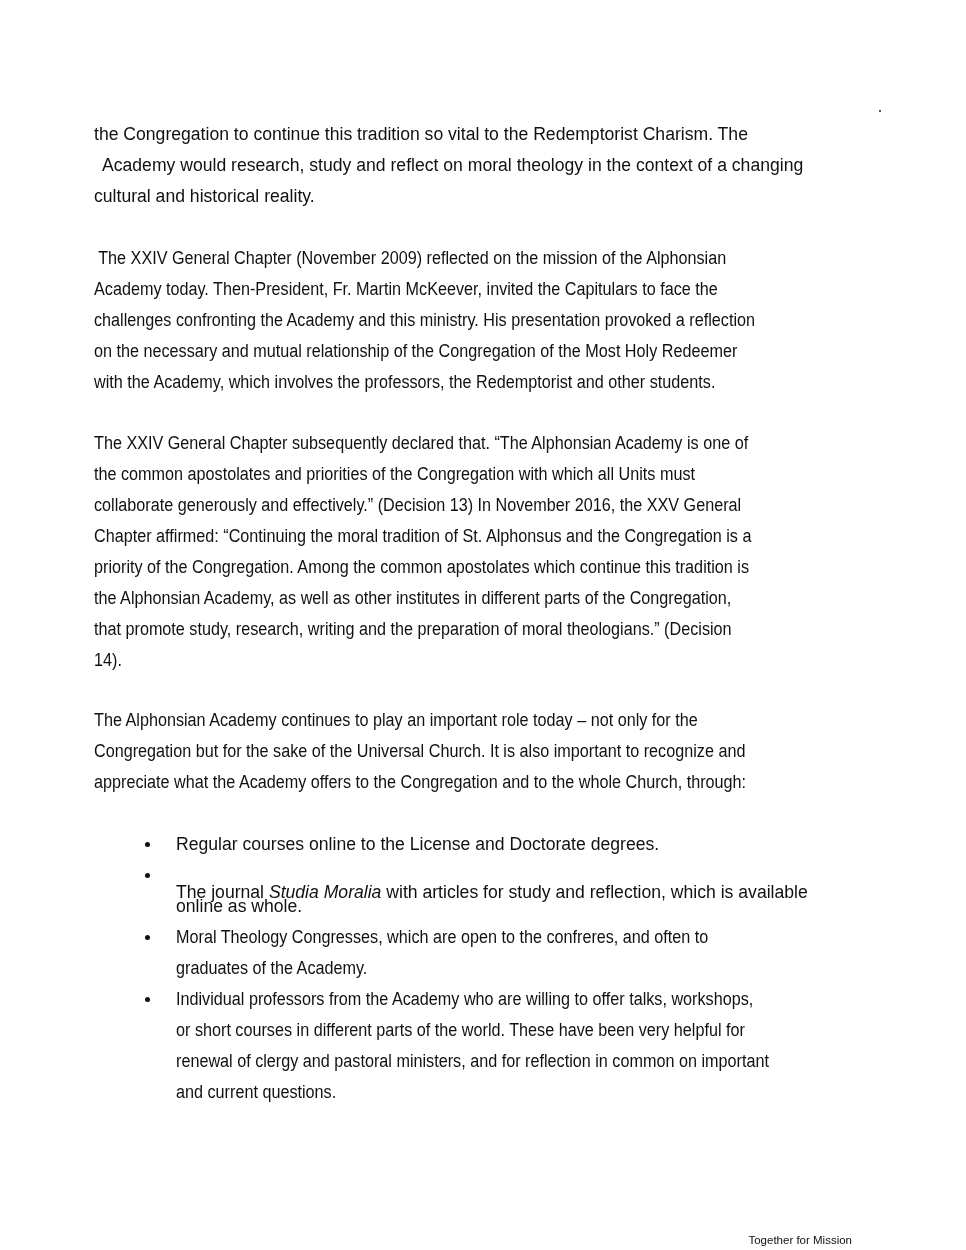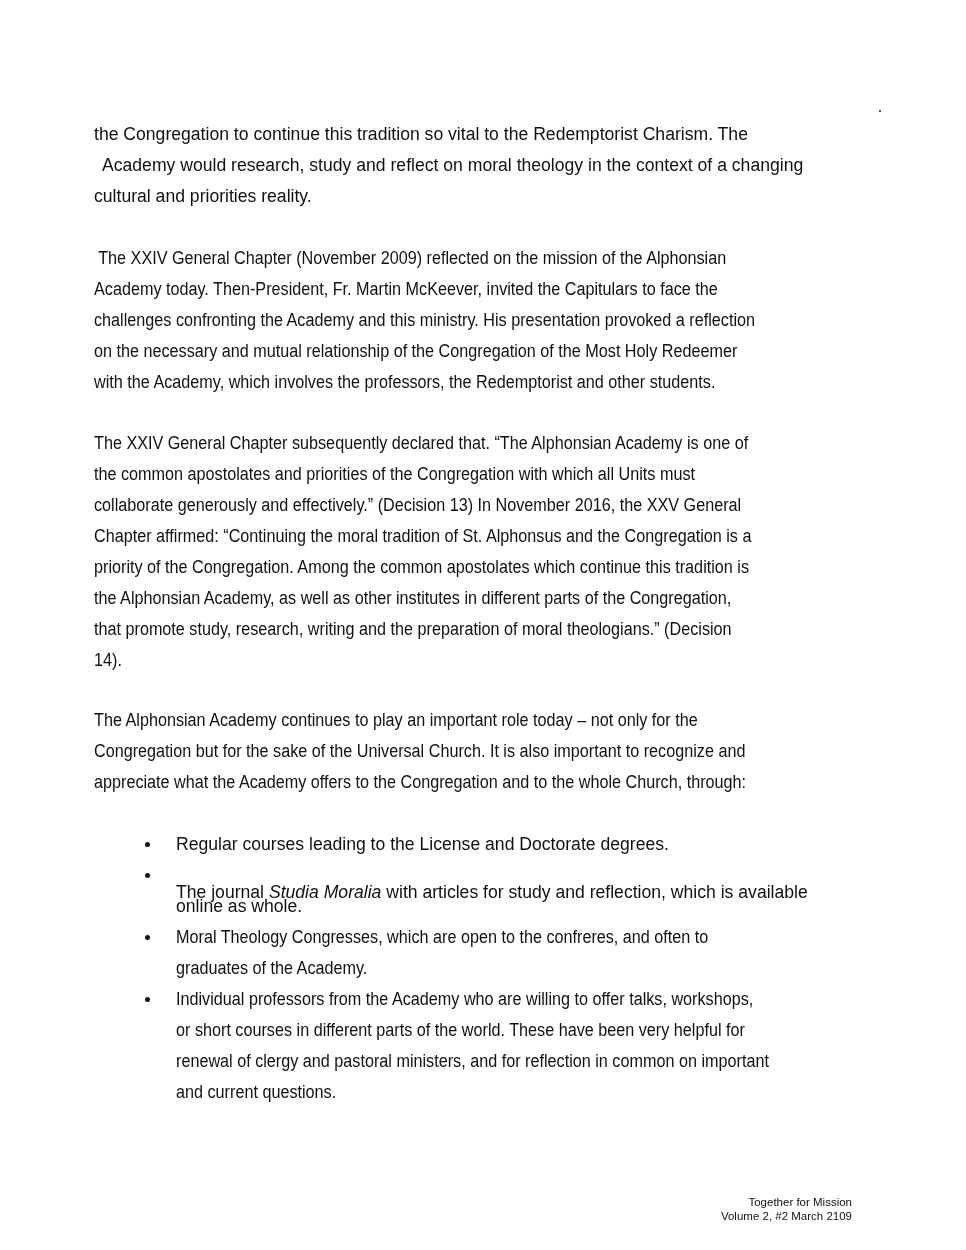--- a/index.html
+++ b/index.html
@@ -66,34 +66,34 @@
     }
     .footer-left div { white-space: nowrap; }
     .footer-right {
       position: absolute;
       right: 114px;
       top: 1195px;
       font-size: 11.5px;
       line-height: 14px;
       text-align: right;
     }
-    .footer-right div { white-space: nowrap; }
+    .footer-right div { white-space: nowrap; margin-top: 38px; }
     em { font-style: italic; }
   </style>
 </head>
 <body>
 
 <div class="page">
 
   <div class="mark"></div>
 
   <div>
     <div class="line" style="top:124px;">the Congregation to continue this tradition so vital to the Redemptorist Charism. The</div>
     <div class="line" style="top:155px;margin-left:8px;">Academy would research, study and reflect on moral theology in the context of a changing</div>
-    <div class="line" style="top:186px;">cultural and priorities reality.</div>
+    <div class="line" style="top:186px;">cultural and historical reality.</div>
   </div>
 
   <div>
     <div class="line cond" style="top:248px; white-space:pre;"> The XXIV General Chapter (November 2009) reflected on the mission of the Alphonsian</div>
     <div class="line cond" style="top:279px;">Academy today. Then-President, Fr. Martin McKeever, invited the Capitulars to face the</div>
     <div class="line cond" style="top:310px;">challenges confronting the Academy and this ministry. His presentation provoked a reflection</div>
     <div class="line cond" style="top:341px;">on the necessary and mutual relationship of the Congregation of the Most Holy Redeemer</div>
     <div class="line cond" style="top:372px;">with the Academy, which involves the professors, the Redemptorist and other students.</div>
   </div>
 
@@ -111,21 +111,21 @@
   <div>
     <div class="line cond" style="top:710px;">The Alphonsian Academy continues to play an important role today – not only for the</div>
     <div class="line cond" style="top:741px;">Congregation but for the sake of the Universal Church. It is also important to recognize and</div>
     <div class="line cond" style="top:772px;">appreciate what the Academy offers to the Congregation and to the whole Church, through:</div>
   </div>
 
   <div>
 
     <div>
       <span class="bullet-dot" style="top:842px;"></span>
-      <div class="bline" style="top:834px;">Regular courses leading to the License and Doctorate degrees.</div>
+      <div class="bline" style="top:834px;">Regular courses online to the License and Doctorate degrees.</div>
     </div>
 
     <div>
       <span class="bullet-dot" style="top:873px;"></span>
       <div class="bline" style="top:882px;"><span>The journal </span><em>Studia Moralia</em><span> with articles for study and reflection, which is available</span></div>
       <div class="bline" style="top:896px;">online as whole.</div>
     </div>
 
     <div>
       <span class="bullet-dot" style="top:935px;"></span>

